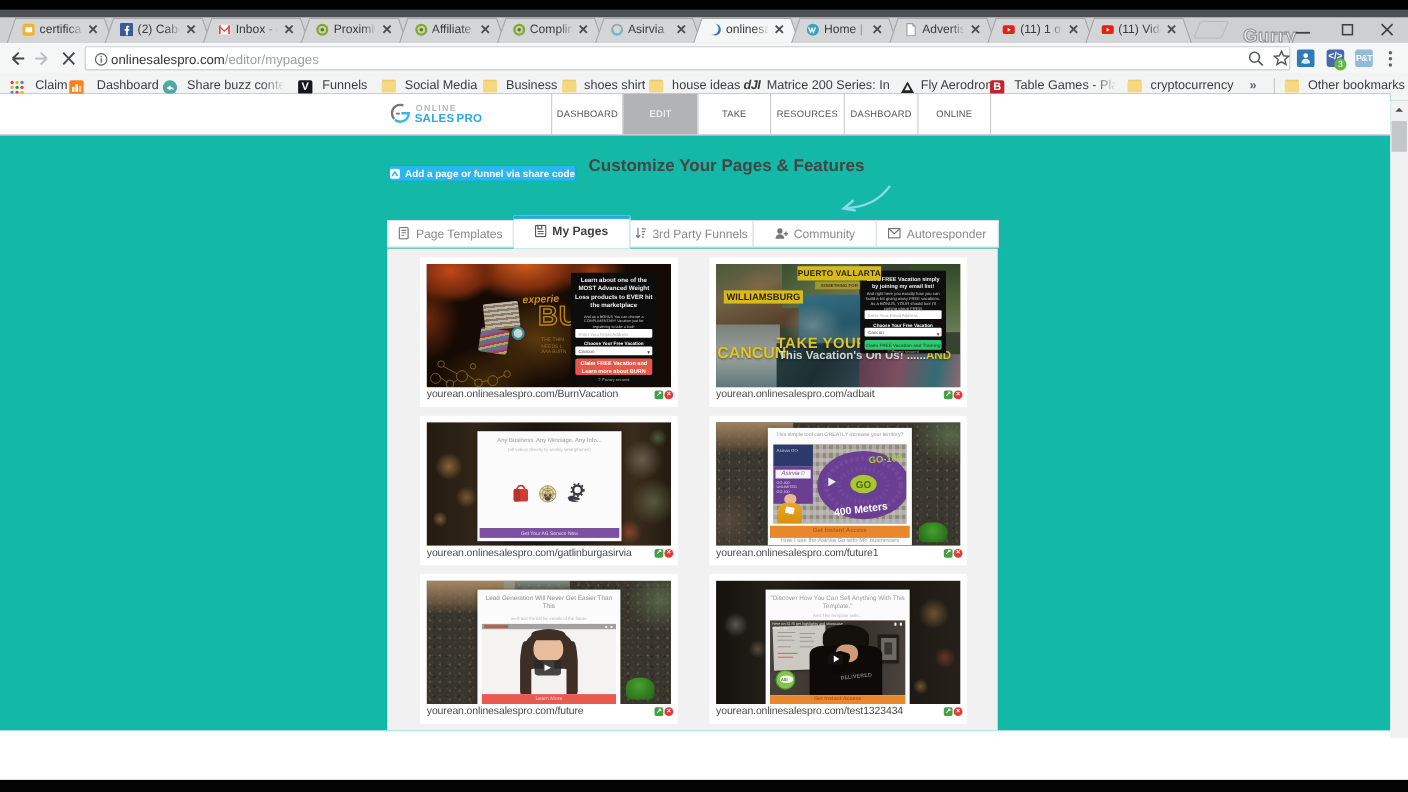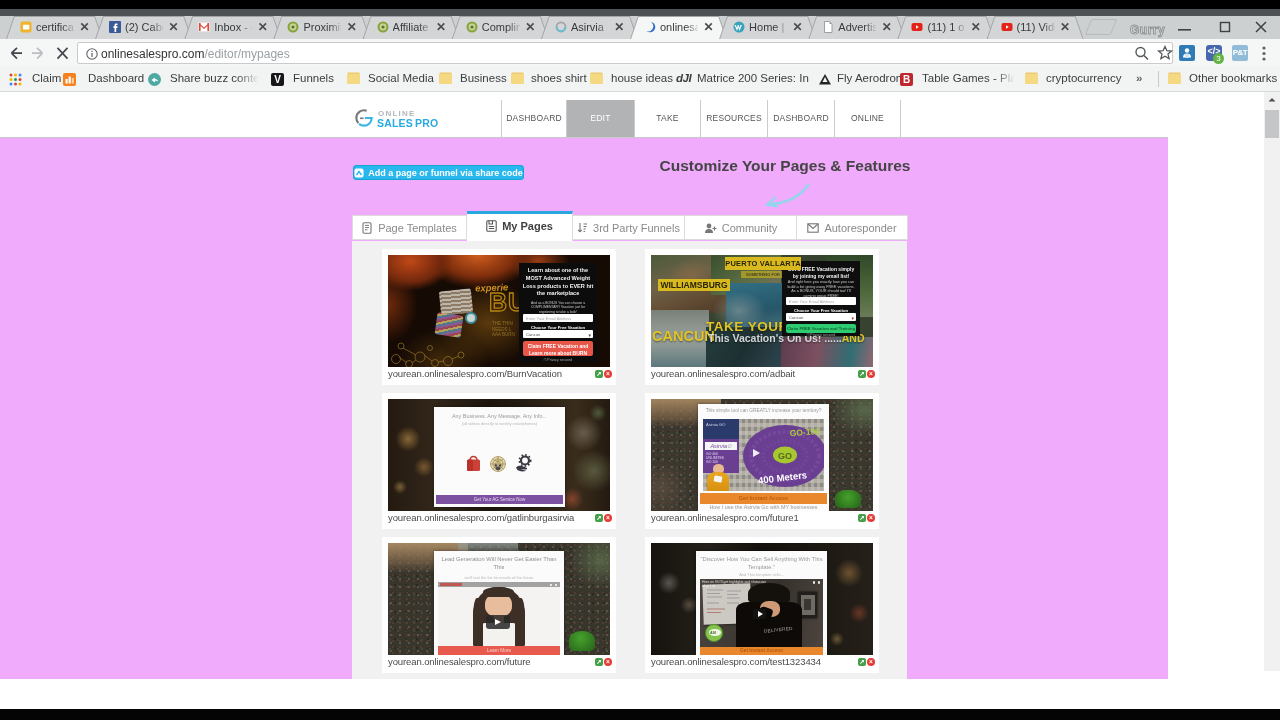--- a/index.html
+++ b/index.html
@@ -30,37 +30,37 @@
 #urlbox { position:absolute; left:77px; top:3px; width:1096px; height:22px; background:#fff; border:1px solid #c9cbcd; border-radius:2px; }
 #urltext { position:absolute; left:23px; top:4px; font-size:12px; color:#333; white-space:nowrap; }
 #urltext .grey { color:#9aa0a4; }
 
 
 #bookmarks { left:0; top:66px; width:1280px; height:26px; background:#f2f3f3; border-bottom:1px solid #d8d9da; }
 .bm { position:absolute; top:6px; height:14px; font-size:11.5px; color:#3a3d3f; white-space:nowrap; }
 .folder { position:absolute; width:13px; height:10px; background:#f5d982; border-radius:1px; box-shadow:0 -2px 0 -0.5px #eccc6e; }
 
 
-#page { left:0; top:100px; width:1168px; height:579px; background:#f0abfc; overflow:hidden; }
+#page { left:0; top:85px; width:1264px; height:579px; background:#14b8a6; overflow:hidden; }
 
 
 #scrollbar { left:1264px; top:92px; width:16px; height:579px; background:#f1f1f1; }
 #sb-up { position:absolute; left:0; top:0; width:16px; height:16px; }
 #sb-thumb { position:absolute; left:1px; top:18px; width:14px; height:28px; background:#c4c6c8; }
 
 
 #sitenav { position:absolute; left:0; top:0; width:1264px; height:38px; background:#fff; border-bottom:1px solid #c9c9c9; }
 .navcell { position:absolute; top:0; height:37px; border-left:1px solid #cbcbcb; text-align:center;
   font-size:8.5px; letter-spacing:0.2px; color:#555; line-height:37px; }
 .navcell.edit { background:#b2b3b4; color:#fff; }
 
 
 #addbtn { position:absolute; left:353px; top:65px; width:171px; height:15px; background:#29b8ee; border:1px solid #16a5da; border-radius:3px;
   color:#fff; font-size:9px; text-align:center; line-height:13px; font-weight:bold; }
-#bigtitle { position:absolute; left:535px; top:57px; width:500px; text-align:center; font-size:15.5px; font-weight:bold; color:#454545; }
+#bigtitle { position:absolute; left:535px; top:57px; width:500px; text-align:left; font-size:15.5px; font-weight:bold; color:#454545; }
 #subtitle { position:absolute; left:585px; top:77px; width:400px; text-align:center; font-size:12px; font-style:italic; color:#4f4f4f; }
 
 
 .ctab { position:absolute; top:115px; height:25px; border:1px solid #dcdcdc; border-left:none; background:#fff;
   font-size:11px; color:#8a8a8a; text-align:center; line-height:24px; }
 .ctab.first { border-left:1px solid #dcdcdc; }
 .ctab.active { top:111px; height:30px; border-top:3px solid #29a8df; color:#3f3f3f; font-weight:bold; border-bottom:none; }
 
 
 .shot { position:absolute; width:222px; height:112px; overflow:hidden; background:#222; }
@@ -209,21 +209,21 @@
         <div class="face"></div>
       <svg class="ic" viewBox="0 0 12 12">
           <rect x="0.5" y="2" width="11" height="8" rx="2" fill="#e62117"></rect>
           <path d="M5 4.2 L7.8 6 L5 7.8z" fill="#fff"></path>
         </svg>
       <div class="tt">(11) Vide</div>
         <div class="tfade"></div>
         <div class="cx">✕</div>
       </div>
     <div style="position:absolute;left:1088px;top:3px;width:26px;height:16px;border:1px solid #b7babb;transform:skewX(-22deg);border-radius:2px"></div>
-    <div style="position:absolute;left:1130px;top:7px;font-size:12px;font-weight:bold;color:#eceeee;-webkit-text-stroke:1px #909394;letter-spacing:0.5px">Gurry</div>
+    <div style="position:absolute;left:1130px;top:7px;font-size:17px;font-weight:bold;color:#eceeee;-webkit-text-stroke:1px #909394;letter-spacing:0.5px">Gurry</div>
     <svg style="position:absolute;left:1176px;top:0" width="100" height="23" viewBox="0 0 100 23">
       <rect x="2" y="13" width="13" height="1.6" fill="#3f4244"></rect>
       <rect x="44.5" y="6.5" width="9" height="9" fill="none" stroke="#3f4244" stroke-width="1.4"></rect>
       <path d="M80 6 L90 16 M90 6 L80 16" stroke="#3f4244" stroke-width="1.5"></path>
     </svg>
   </div>
   <div class="abs" id="toolbar">
     <svg style="position:absolute;left:7px;top:7px" width="62" height="16" viewBox="0 0 62 16">
       <path d="M15 7.2 H4.5 M4.5 7.2 L10 1.8 M4.5 7.2 L10 12.6" stroke="#41464a" stroke-width="1.7" fill="none"></path>
       <path d="M25 7.2 H35.5 M35.5 7.2 L30 1.8 M35.5 7.2 L30 12.6" stroke="#babec0" stroke-width="1.7" fill="none"></path>

